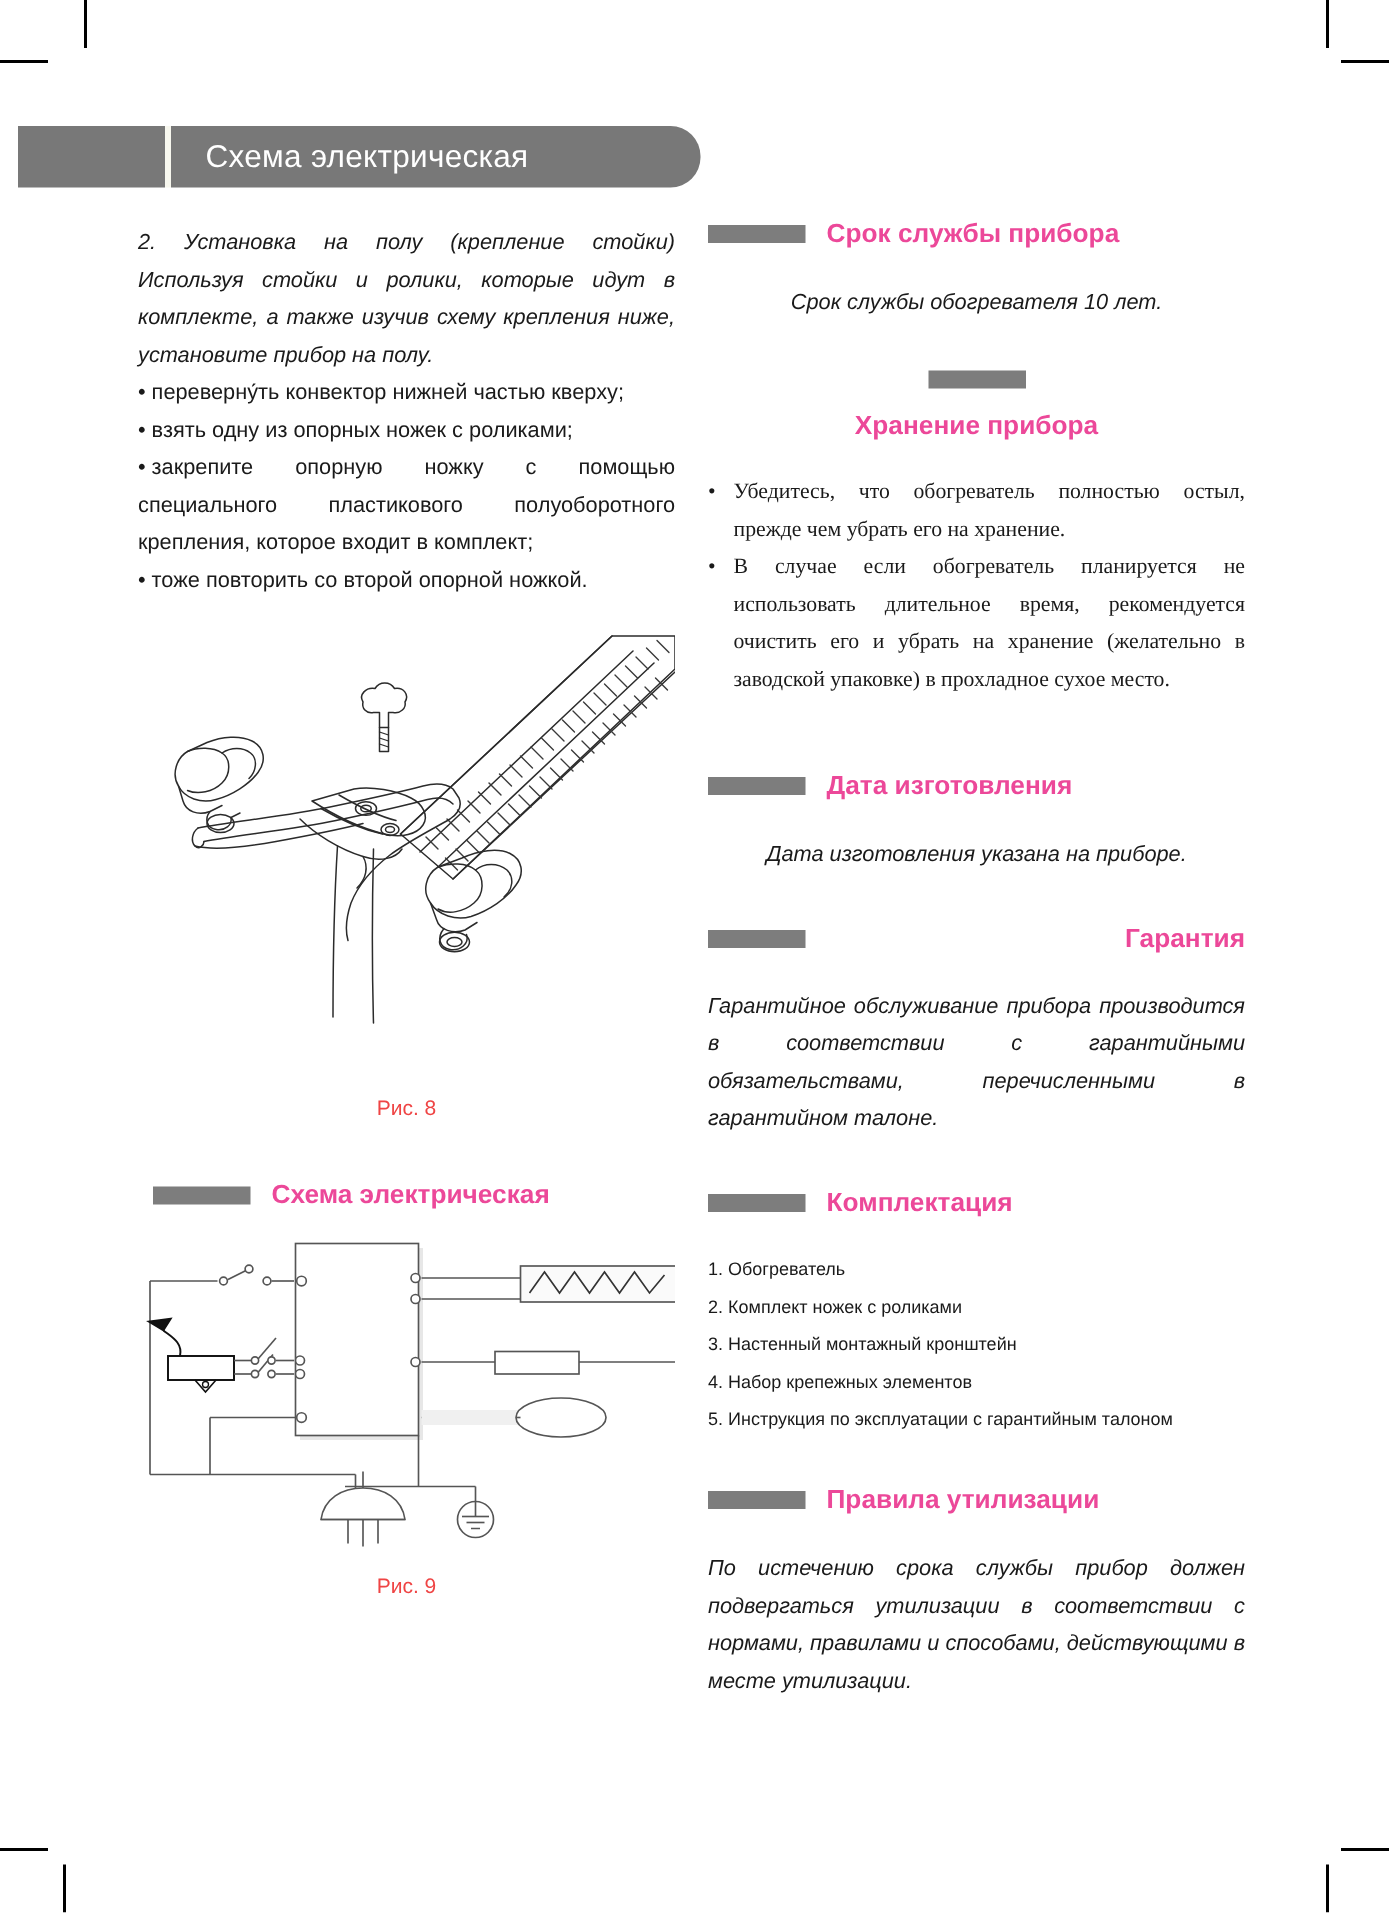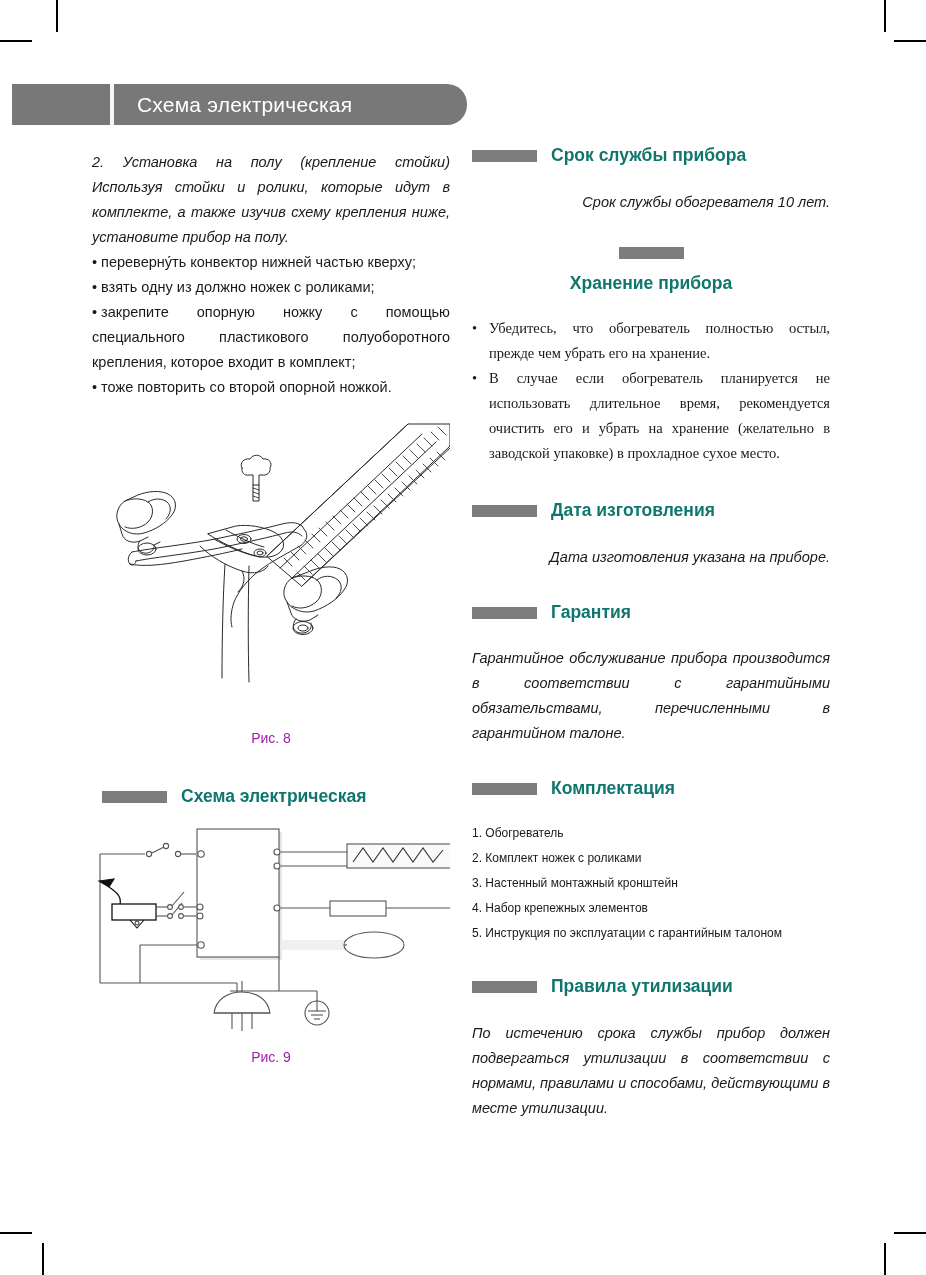--- a/index.html
+++ b/index.html
@@ -70,21 +70,21 @@
   #col-right { left: 472px; top: 145px; }
 
   
   .para {
     font-size: 14.5px;
     line-height: 25px;
     text-align: justify;
     margin: 0;
     font-style: italic;
   }
-  .para.nojust { text-align: right; }
+  .para.nojust { text-align: center; }
 
   .bullets {
     list-style: none;
     margin: 0;
     padding: 0;
   }
   .bullets li {
     font-size: 14.5px;
     line-height: 25px;
     text-align: justify;
@@ -126,28 +126,28 @@
   }
   .section-head .marker {
     width: 65px;
     height: 12px;
     background: #7d7d7d;
     flex: 0 0 auto;
   }
   .section-head .htext {
     font-size: 17.5px;
     font-weight: bold;
-    color: #0f766e;
+    color: #ec4899;
     white-space: nowrap;
   }
 
   .caption {
     font-size: 14px;
     text-align: center;
-    color: #a21caf;
+    color: #ef4444;
   }
 
   .fig-wrap { text-align: center; }
   svg { display: block; }
 </style>
 </head>
 <body>
 
 <div class="crop v" style="left:56px; top:0px;"></div>
 <div class="crop h" style="left:0px; top:40px;"></div>
@@ -164,21 +164,21 @@
   <div class="block-right"></div>
   <div class="banner-title">Схема электрическая</div>
 </div>
 
 <div class="col" id="col-left">
 
   <p class="para">2. Установка на полу (крепление стойки) Используя стойки и ролики, которые идут в комплекте, а также изучив схему крепления ниже, установите прибор на полу.</p>
 
   <ul class="bullets">
     <li>переверну́ть конвектор нижней частью кверху;</li>
-    <li>взять одну из должно ножек с роликами;</li>
+    <li>взять одну из опорных ножек с роликами;</li>
     <li>закрепите опорную ножку с помощью специального пластикового полуоборотного крепления, которое входит в комплект;</li>
     <li>тоже повторить со второй опорной ножкой.</li>
   </ul>
 
   <div class="fig-wrap" style="margin-top:6px;">
     <svg width="358" height="322" viewBox="0 0 358 322">
       <g fill="none" stroke="#2b2b2b" stroke-width="1" stroke-linejoin="round" stroke-linecap="round">
 
         <path d="M175 150 L316 18 L358 18 L358 40 L210 180 Z" fill="#ffffff"></path>
         <path d="M175 150 L316 18"></path>
@@ -397,27 +397,27 @@
 
   <div class="section-head" style="margin-top:32px;flex-direction:column;">
     <div class="marker"></div>
     <div class="htext">Хранение прибора</div>
   </div>
   <ul class="bullets hang" style="margin-top:22px;font-family:Liberation Serif, serif;">
     <li>Убедитесь, что обогреватель полностью остыл, прежде чем убрать его на хранение.</li>
     <li>В случае если обогреватель планируется не использовать длительное время, рекомендуется очистить его и убрать на хранение (желательно в заводской упаковке) в прохладное сухое место.</li>
   </ul>
 
-  <div class="section-head" style="margin-top:34px;">
+  <div class="section-head" style="margin-top:47px;">
     <div class="marker"></div>
     <div class="htext">Дата изготовления</div>
   </div>
   <p class="para nojust" style="margin-top:24px;">Дата изготовления указана на приборе.</p>
 
-  <div class="section-head" style="margin-top:32px;">
+  <div class="section-head" style="margin-top:32px;justify-content:space-between;">
     <div class="marker"></div>
     <div class="htext">Гарантия</div>
   </div>
   <p class="para" style="margin-top:23px;">Гарантийное обслуживание прибора производится в соответствии с гарантийными обязательствами, перечисленными в гарантийном талоне.</p>
 
   <div class="section-head" style="margin-top:32px;">
     <div class="marker"></div>
     <div class="htext">Комплектация</div>
   </div>
   <ul class="numlist" style="margin-top:22px;">

